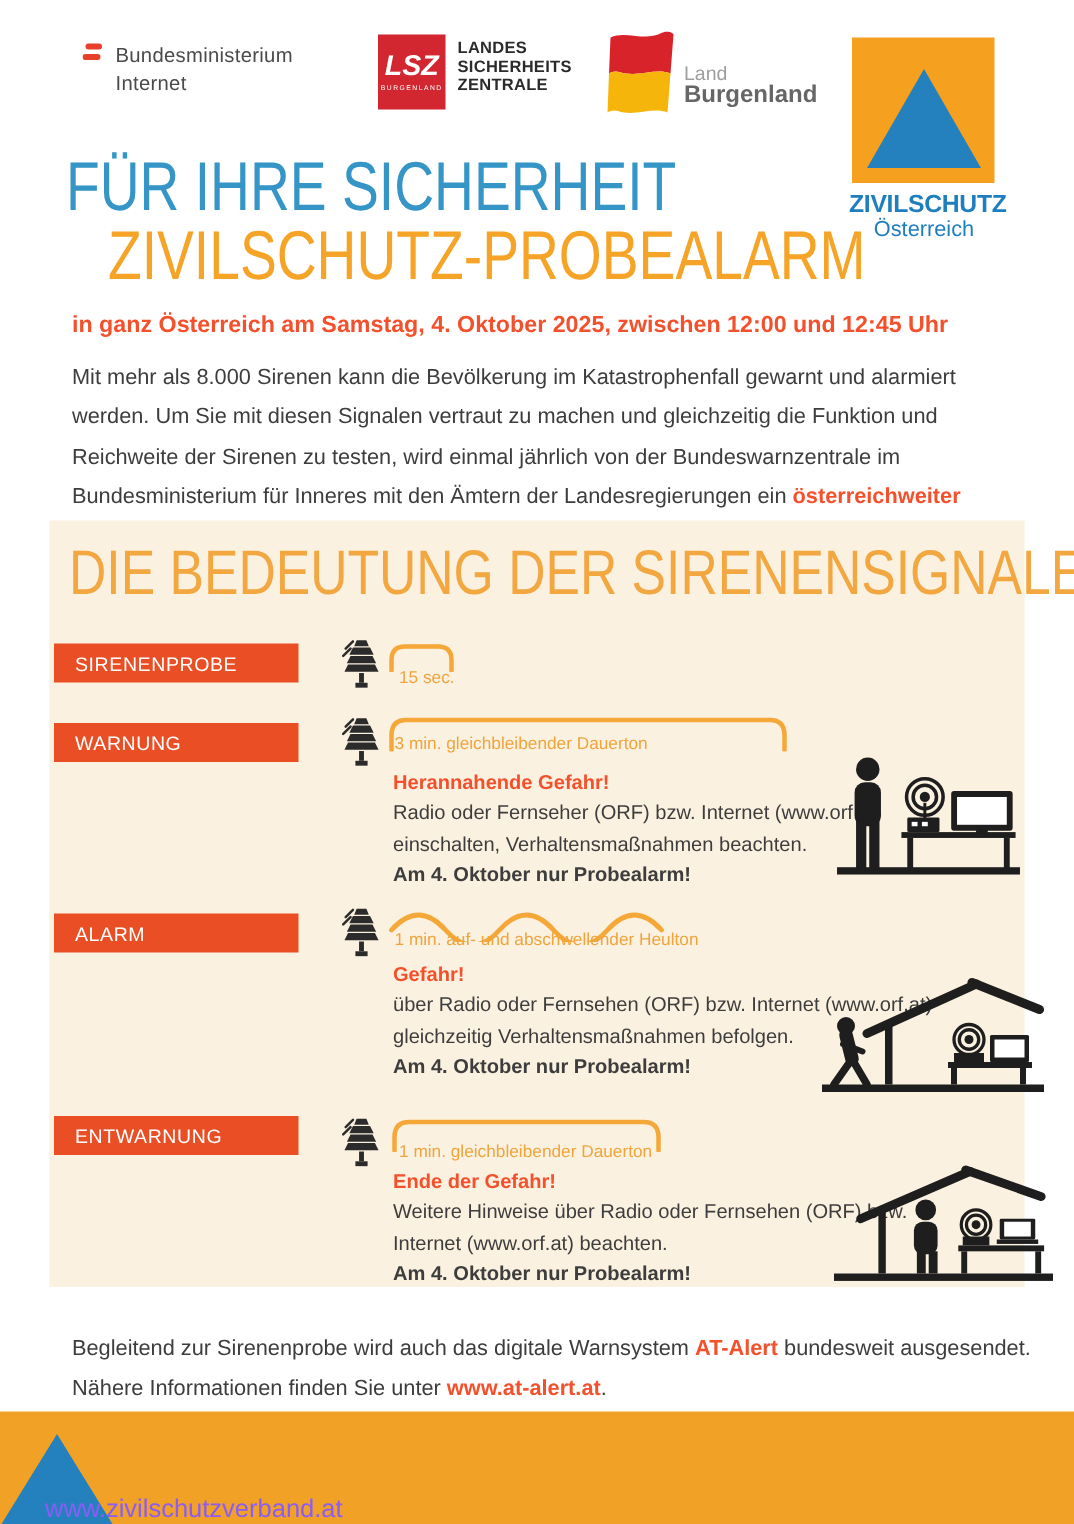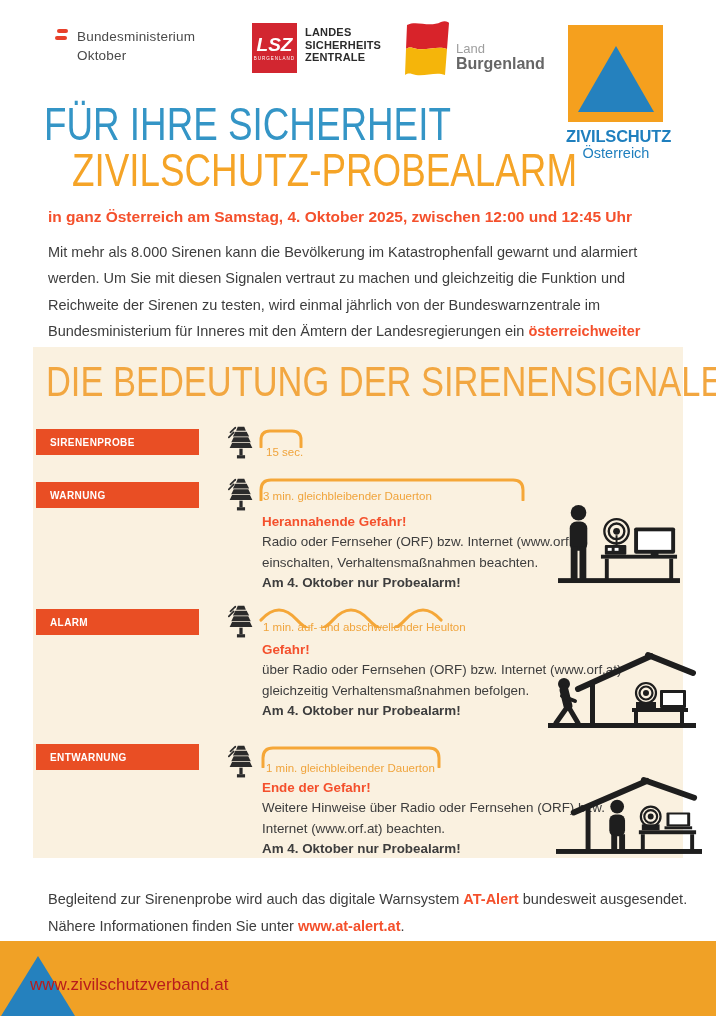--- a/index.html
+++ b/index.html
@@ -30,49 +30,49 @@
   .title-l2{left:72px;top:143px;font-size:46px;color:#f5a427;transform:scaleX(.8);transform-origin:left;white-space:nowrap;}
 
   
   .date-line{left:48px;top:208px;width:640px;font-size:15.5px;font-weight:bold;color:#f4502c;}
   .intro{left:48px;top:239px;width:632px;font-size:14.5px;line-height:26.4px;color:#3d3d3d;}
   .hl{color:#f4502c;font-weight:bold;}
 
   
   .panel{left:33px;top:347px;width:650px;height:511px;background:#faf1e0;}
   .panel-head{left:46px;top:358px;font-size:42px;color:#f2a741;transform:scaleX(.82);transform-origin:left;white-space:nowrap;}
-  .label-box{left:36px;width:163px;height:26px;background:#e94e24;color:#fff;font-size:10px;font-weight:bold;
+  .label-box{left:36px;width:163px;height:26px;background:#e94e24;color:#fff;font-size:13px;font-weight:normal;
              letter-spacing:.4px;display:flex;align-items:center;padding-left:14px;box-sizing:border-box;}
   .caption{font-size:11.5px;color:#f0a43c;white-space:nowrap;}
   .txt{font-size:13.4px;line-height:20.4px;color:#3d3d3d;white-space:nowrap;}
   .alert{font-size:13.4px;line-height:20.4px;font-weight:bold;color:#f4502c;}
   .bold-line{font-weight:bold;}
 
   
   .outro{left:48px;top:886px;width:640px;font-size:14.5px;line-height:26.5px;color:#3d3d3d;}
   .footer{left:0;top:941px;width:716px;height:75px;background:#f0a126;}
   .foot-tri{left:1px;top:956px;width:0;height:0;border-left:37px solid transparent;border-right:37px solid transparent;
             border-bottom:60px solid #2581be;}
-  .foot-url{left:30px;top:975px;font-size:17px;color:#b91c1c;}
+  .foot-url{left:30px;top:996px;font-size:17px;color:#8b5cf6;}
 </style>
 </head>
 <body>
 
 <div class="page">
 
   <div class="abs bmi">
     <span>
       <svg width="13" height="16" viewBox="0 0 13 16">
         <rect x="2" y="2" width="11" height="4" rx="2" fill="#e8402a"></rect>
         <rect x="0" y="9" width="12" height="4" rx="2" fill="#e8402a"></rect>
       </svg>
     </span>
     <span class="bmi-text">
       <div>Bundesministerium</div>
-      <div>Oktober</div>
+      <div>Internet</div>
     </span>
   </div>
 
   <div class="abs lsz-box">
     <div class="lsz-abbr">LSZ</div>
     <div class="lsz-sub">BURGENLAND</div>
   </div>
   <div class="abs lsz-text">
     <div>LANDES</div>
     <div>SICHERHEITS</div>

